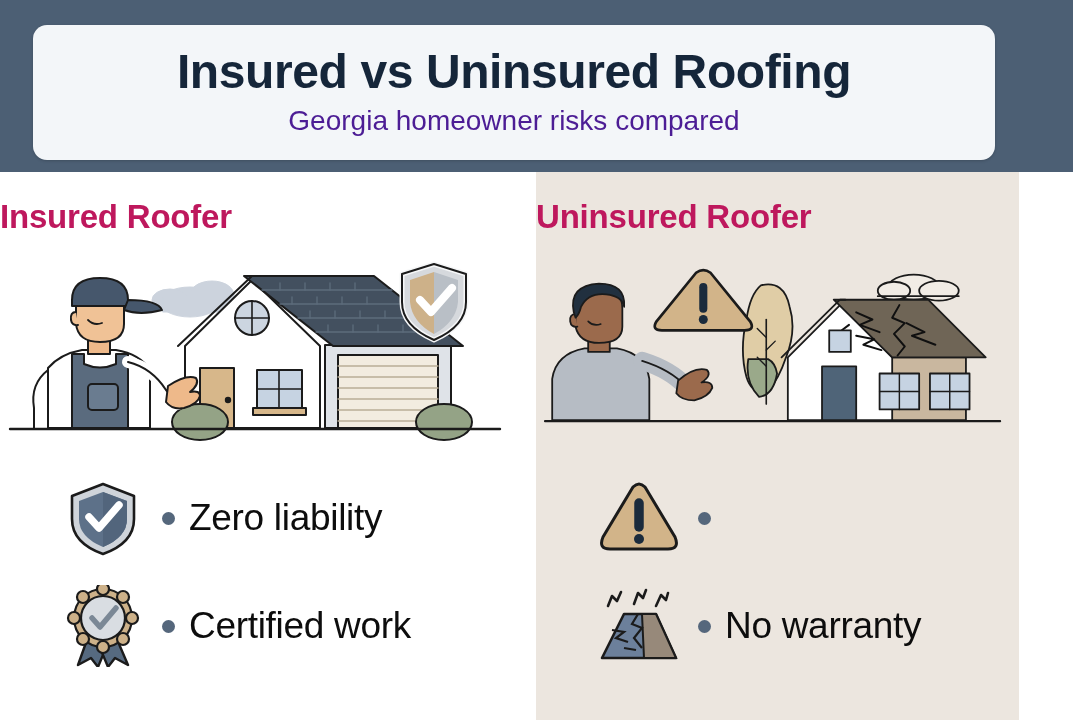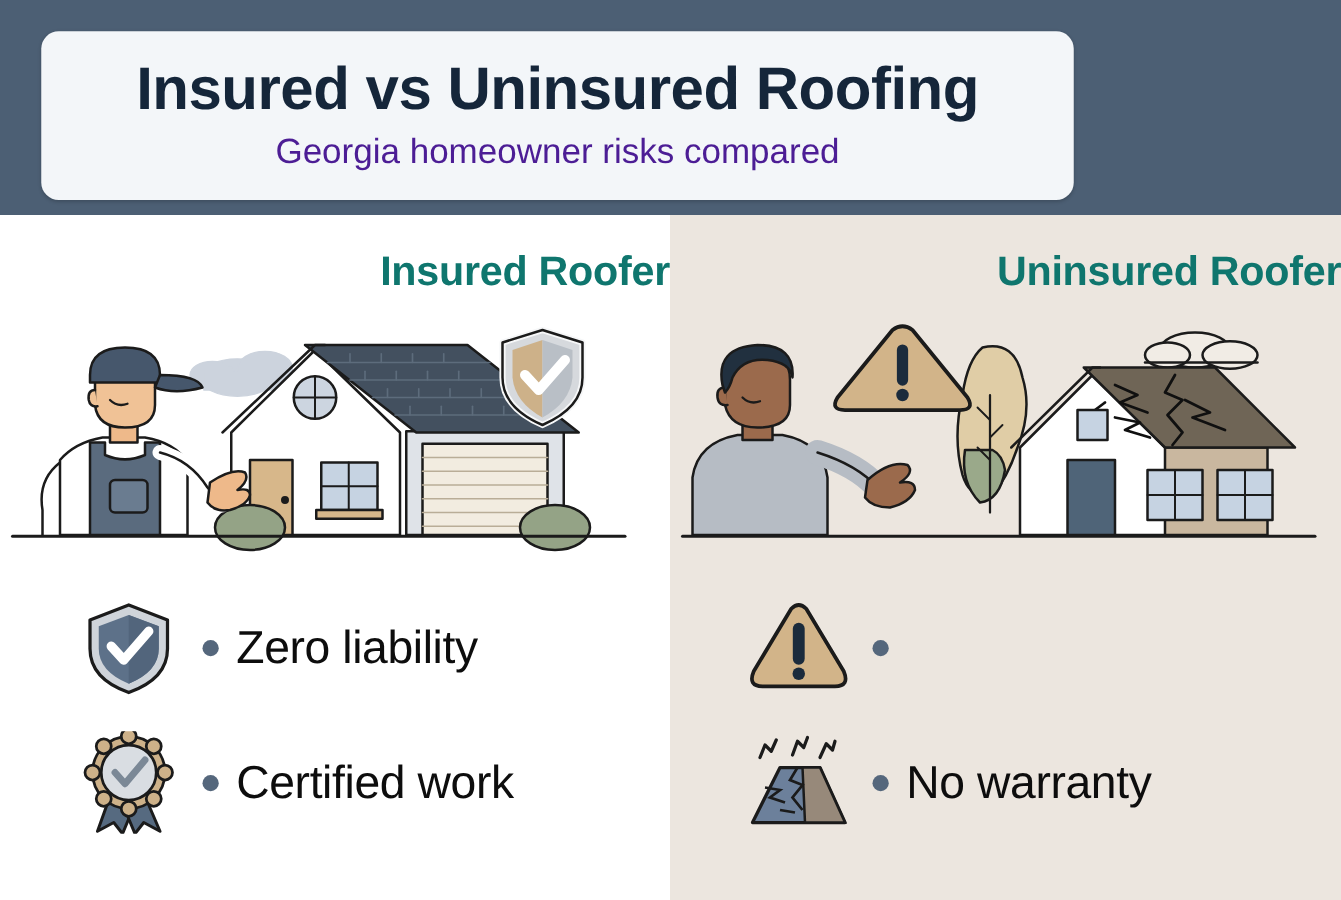--- a/index.html
+++ b/index.html
@@ -25,21 +25,21 @@
     position: absolute;
     left: 0; top: 0;
     width: 1073px;
     height: 172px;
     background: #4c5f74;
     box-sizing: border-box;
   }
   .header-card {
     position: absolute;
     left: 33px; top: 25px;
-    width: 826px;
+    width: 962px;
     height: 135px;
     background: #f3f6f9;
     border-radius: 14px;
     box-sizing: border-box;
     display: flex;
     flex-direction: column;
     align-items: center;
     justify-content: center;
     box-shadow: 0 1px 3px rgba(0,0,0,0.18);
   }
@@ -68,30 +68,30 @@
     width: 1073px;
     height: 548px;
     display: flex;
   }
   .panel {
     position: relative;
     height: 548px;
     box-sizing: border-box;
   }
   .panel-left  { width: 536px; background: #ffffff; }
-  .panel-right { width: 537px; background: #ece6df; }
+  .panel-right { width: 483px; background: #ece6df; }
 
   .panel-heading {
     position: absolute;
     top: 26px;
     left: 0; right: 0;
-    text-align: right;
+    text-align: left;
     font-size: 33px;
     font-weight: bold;
-    color: #0f766e;
+    color: #be185d;
     letter-spacing: -0.2px;
   }
 
   
   .illo {
     position: absolute;
     top: 78px;
     left: 0;
     width: 100%;
     height: 202px;

